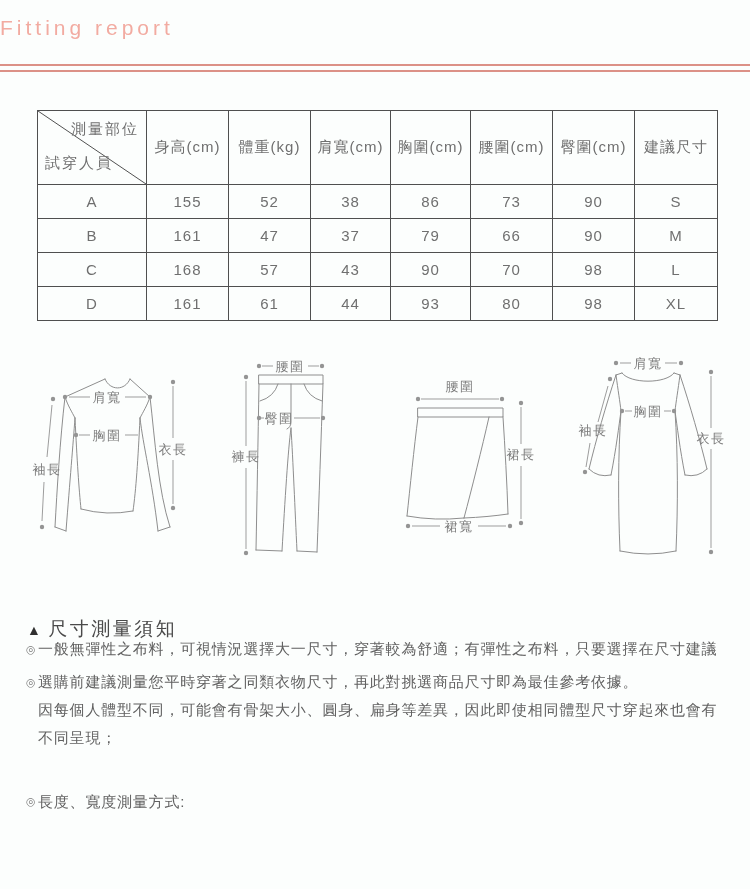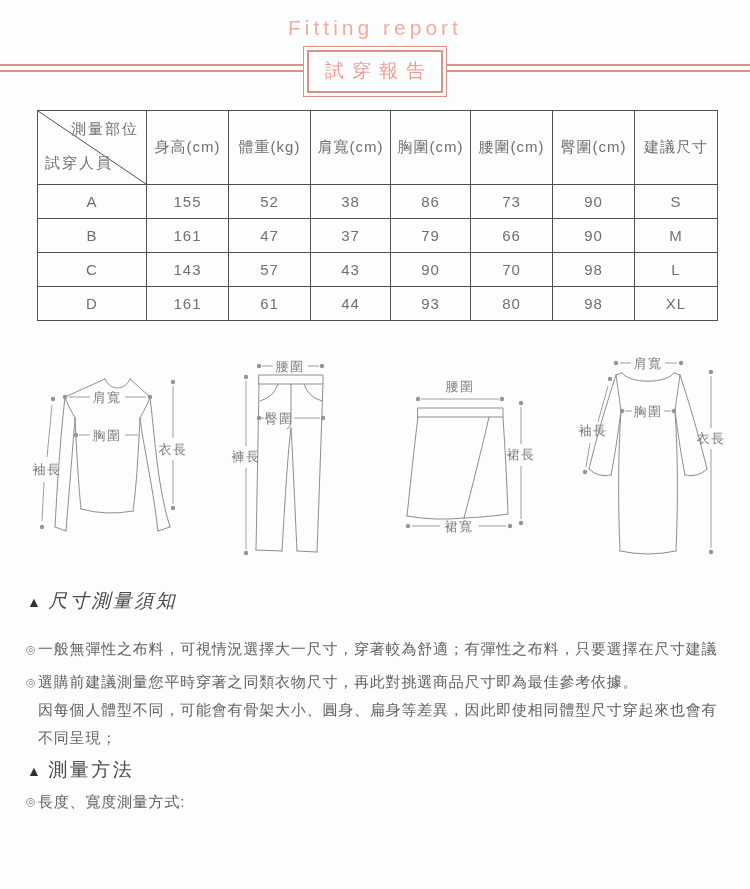--- a/index.html
+++ b/index.html
@@ -1,20 +1,20 @@
 <!DOCTYPE html>
 <html><head>
 <meta charset="utf-8">
 <style>
   html,body{margin:0;padding:0;}
   .page{position:relative;width:750px;height:889px;background:#fcfefd;overflow:hidden;
         font-family:"Liberation Sans","DejaVu Sans",sans-serif;}
 
   
-  .title-en{position:absolute;top:16px;left:0;width:100%;text-align:center;
+  .title-en{position:absolute;top:16px;left:0;width:100%;
             font-size:21px;letter-spacing:4px;color:#f2aba1;}
   .hlines{position:absolute;top:64px;left:0;width:100%;height:4px;
           border-top:2px solid #dc9187;border-bottom:2px solid #dc9187;}
   .tbox{position:absolute;top:46px;left:50%;transform:translateX(-50%);
         background:#fcfefd;border:1px solid #dc9187;padding:3px;}
   .tbox-inner{border:2px solid #dc9187;padding:6px 8px 7px 16px;
               font-size:19px;letter-spacing:8px;color:#ec9d93;white-space:nowrap;}
 
   
   .fit-table{position:absolute;top:110px;left:37px;width:680px;border-collapse:collapse;
@@ -33,43 +33,40 @@
   #svg-pants{left:220px;top:350px;}
   #svg-skirt{left:390px;top:368px;}
   #svg-dress{left:558px;top:345px;}
   .outline{fill:none;stroke:#8e8e8e;stroke-width:1;stroke-linecap:round;stroke-linejoin:round;}
   .measure{fill:none;stroke:#9d9d9d;stroke-width:1;}
   .dot{fill:#949494;stroke:none;}
   .lbl{fill:#7c7c7c;font-size:13px;letter-spacing:1.5px;text-anchor:middle;}
 
   
   .sec-heading{position:absolute;left:27px;font-size:19px;color:#4a4a4a;letter-spacing:2.5px;}
-  #notes-heading{top:588px;font-style:italic;}
+  #notes-heading{top:616px;}
   #method-heading{top:757px;}
   .tri{font-size:14px;color:#303030;margin-right:5px;}
   .notes{position:absolute;left:26px;top:635px;width:705px;font-size:15px;color:#616161;
          line-height:28px;letter-spacing:0.8px;}
   .bullet{display:flex;}
   .bullet + .bullet{margin-top:5px;}
   .bmark{flex:none;width:12px;font-size:11px;color:#7a7a7a;}
   .bline{display:block;}
   .method{position:absolute;left:26px;top:789px;width:715px;font-size:15px;color:#616161;
           line-height:25px;letter-spacing:0.8px;}
   .mline{padding-left:2px;}
 </style>
 </head>
 <body>
 
 <div class="page">
 
   <div class="title-en">Fitting report</div>
   <div class="hlines"></div>
-  <div class="tbox">
-    <div class="tbox-inner">試穿報告</div>
-  </div>
 
   <table class="fit-table">
     <colgroup>
       <col style="width:109px">
         <col style="width:82px">
         <col style="width:82px">
         <col style="width:80px">
       <col style="width:80px">
         <col style="width:82px">
         <col style="width:82px">
@@ -109,21 +106,21 @@
         <td>161</td>
         <td>47</td>
         <td>37</td>
         <td>79</td>
         <td>66</td>
         <td>90</td>
         <td>M</td>
       </tr>
       <tr>
         <td>C</td>
-        <td>143</td>
+        <td>168</td>
         <td>57</td>
         <td>43</td>
         <td>90</td>
         <td>70</td>
         <td>98</td>
         <td>L</td>
       </tr>
       <tr>
         <td>D</td>
         <td>161</td>
@@ -259,23 +256,20 @@
     </div>
     <div class="bullet">
       <span class="bmark">◎</span>
       <span class="btext">
         <span class="bline">選購前建議測量您平時穿著之同類衣物尺寸，再此對挑選商品尺寸即為最佳參考依據。</span>
         <span class="bline">因每個人體型不同，可能會有骨架大小、圓身、扁身等差異，因此即使相同體型尺寸穿起來也會有不同呈現；</span>
       </span>
     </div>
   </div>
 
-  <div class="sec-heading" id="method-heading">
-    <span class="tri">▲</span><span>測量方法</span>
-  </div>
   <div class="method">
     <div class="bullet">
       <span class="bmark">◎</span>
       <span>長度、寬度測量方式:</span>
     </div>
   </div>
 
 </div>
 
 </body></html>

